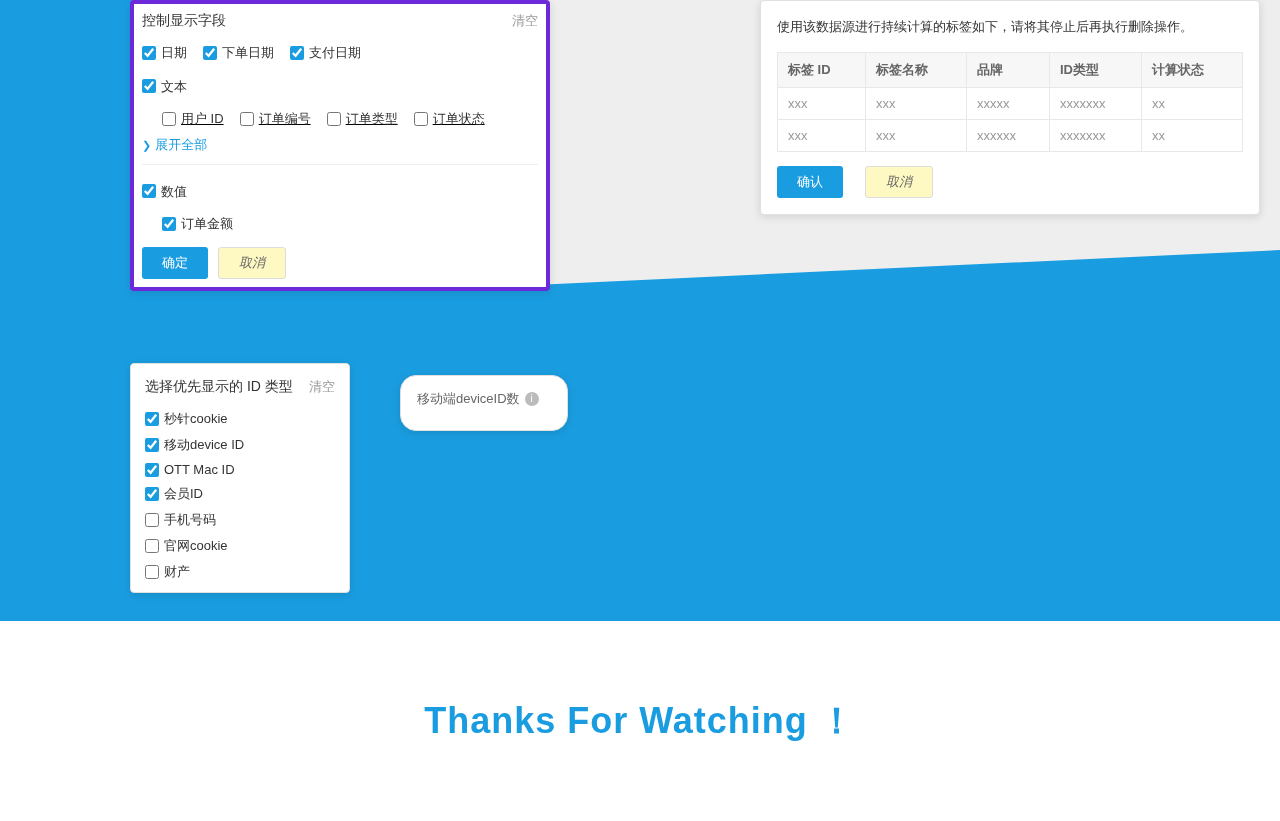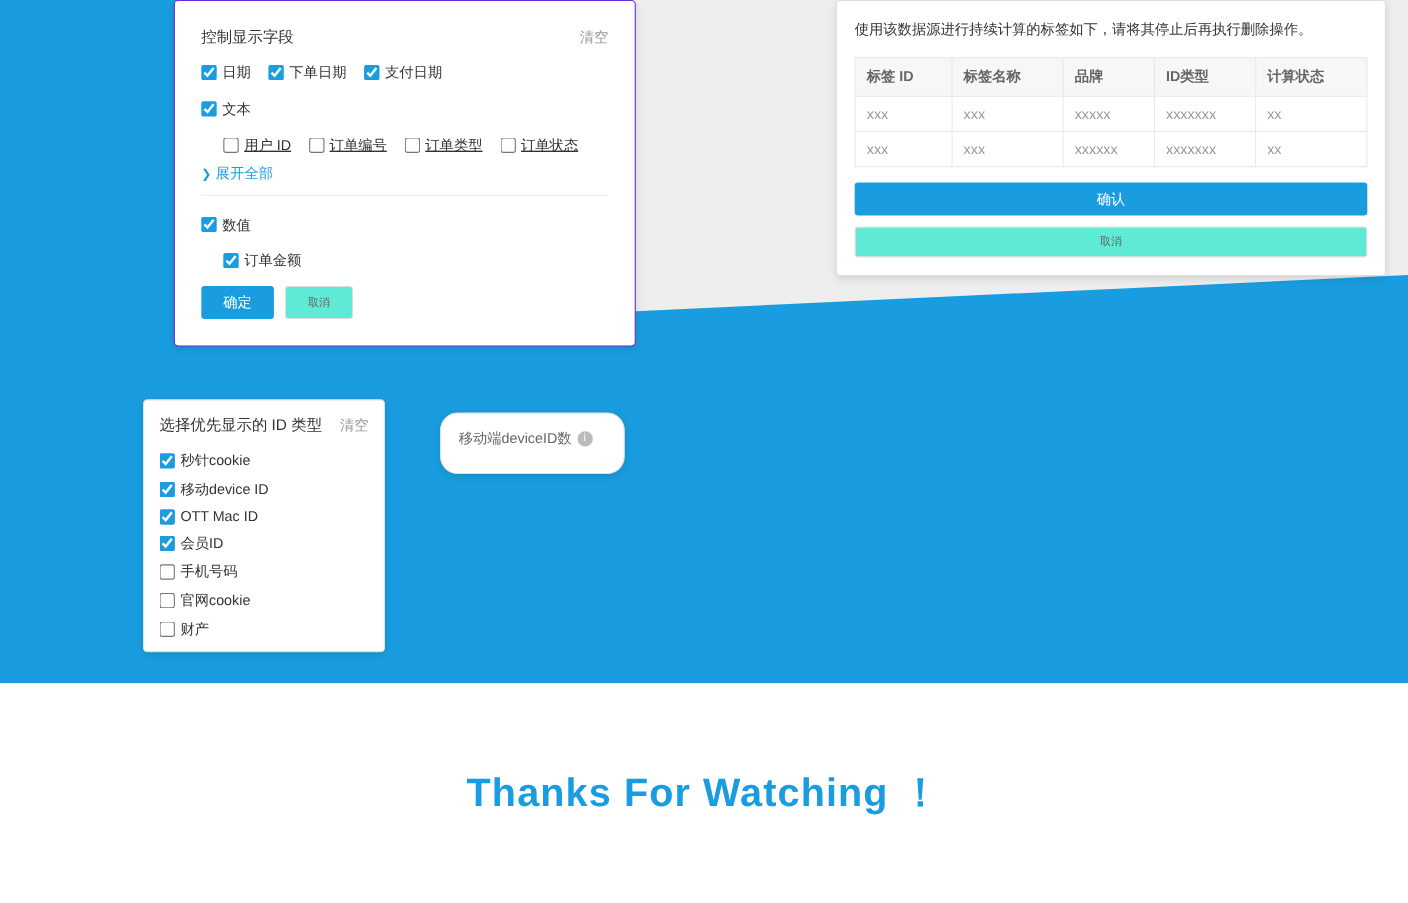--- a/index.html
+++ b/index.html
@@ -28,26 +28,25 @@
       z-index: 2;
     }
 
     
     .panel-fields {
       position: absolute;
       top: 0;
       left: 130px;
       width: 420px;
       background: #fff;
-      border: 1px solid #6d28d9;
+      border: 4px solid #6d28d9;
       border-radius: 4px;
-      padding: 24px;
+      padding: 8px;
       z-index: 10;
       box-shadow: 0 2px 8px rgba(0,0,0,0.12);
-      margin-left: 28px;
     }
 
     .panel-header {
       display: flex;
       justify-content: space-between;
       align-items: center;
       margin-bottom: 14px;
     }
     .panel-title {
       font-size: 14px;
@@ -111,27 +110,28 @@
     .btn-primary {
       background: #1a9de0;
       color: #fff;
       border: none;
       border-radius: 3px;
       padding: 6px 20px;
       font-size: 13px;
       cursor: pointer;
     }
     .btn-default {
-      background: #5eead4;
+      background: #fef9c3;
       color: #666;
       border: 1px solid #ddd;
       border-radius: 3px;
       padding: 6px 20px;
-      font-size: 10px;
-      cursor: pointer;
+      font-size: 13px;
+      cursor: pointer;
+      font-style: italic;
     }
 
     
     .panel-table {
       position: absolute;
       top: 0;
       right: 20px;
       width: 500px;
       background: #fff;
       border: 1px solid #e0e0e0;
@@ -163,22 +163,21 @@
       font-weight: bold;
     }
     .data-table td {
       padding: 8px 10px;
       border: 1px solid #e8e8e8;
       color: #999;
     }
 
     .table-footer {
       display: flex;
-      gap: 10px;
-      flex-direction: column;
+      gap: 22px;
     }
 
     
     .panel-idtype {
       position: absolute;
       top: 363px;
       left: 130px;
       width: 220px;
       background: #fff;
       border: 1px solid #e0e0e0;

